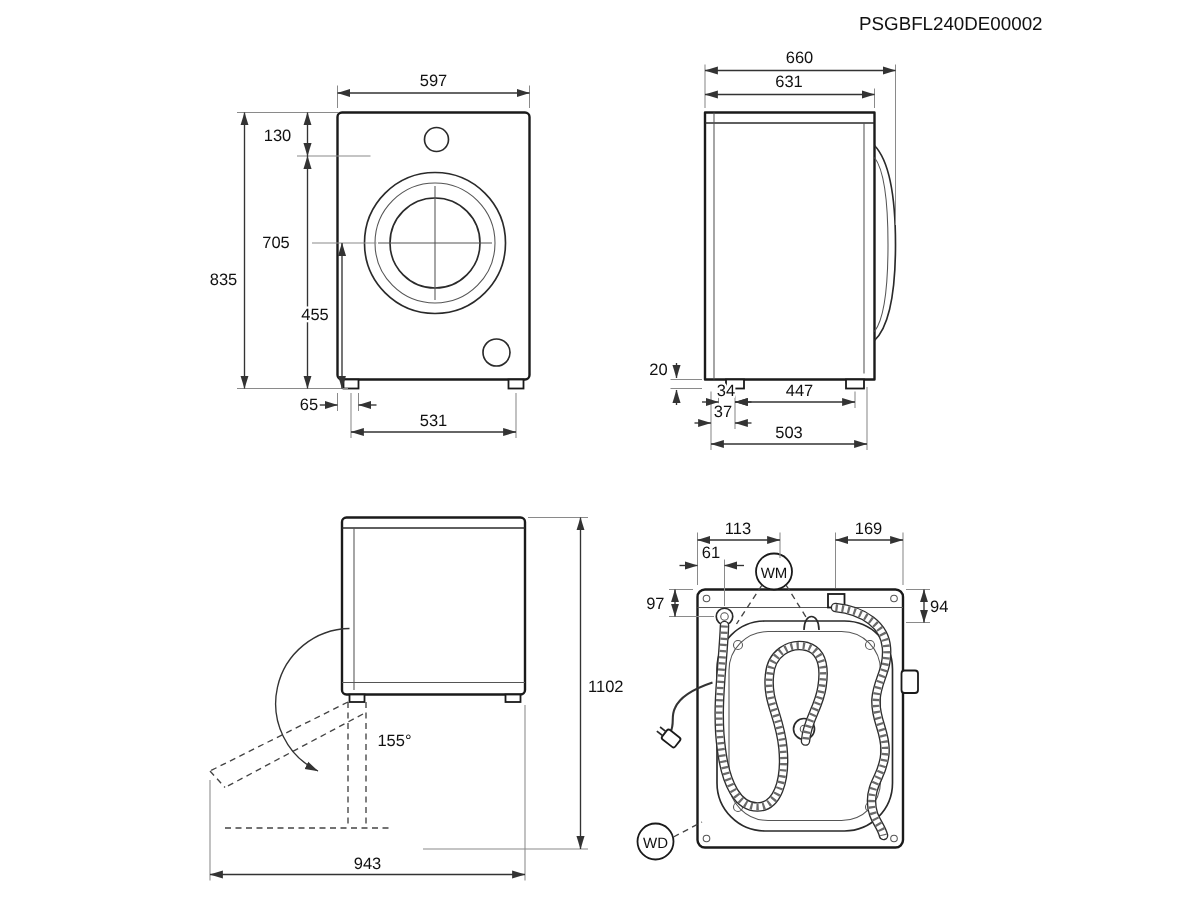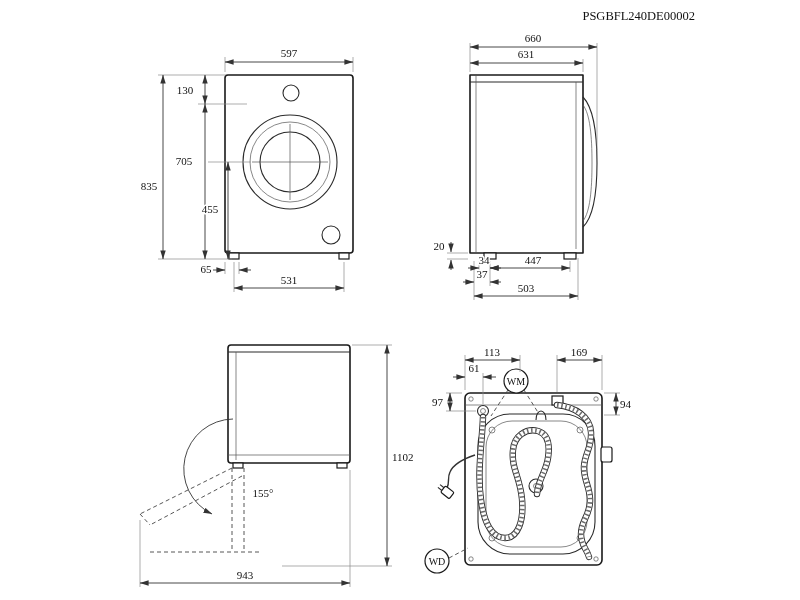--- a/index.html
+++ b/index.html
@@ -1,16 +1,16 @@
 <!DOCTYPE html>
 <html><head>
 <meta charset="utf-8">
 <style>
   html,body{margin:0;padding:0;background:#fff;}
-  .sheet{position:relative;width:800px;height:600px;background:#ffffff;font-family:Liberation Serif, serif;overflow:hidden;}
+  .sheet{position:relative;width:800px;height:600px;background:#ffffff;font-family:Liberation Sans, sans-serif;overflow:hidden;}
   svg{display:block;}
   .body{fill:#fff;stroke:#1a1a1a;stroke-width:1.6;stroke-linejoin:round;}
   .part{fill:#fff;stroke:#1a1a1a;stroke-width:1.2;}
   .thin{fill:none;stroke:#2a2a2a;stroke-width:1.1;}
   .xthin{fill:none;stroke:#555;stroke-width:.7;}
   .dim{stroke:#333;stroke-width:.9;fill:none;}
   .ext{stroke:#8a8a8a;stroke-width:.7;fill:none;}
   .dash{stroke:#444;stroke-width:.9;fill:none;stroke-dasharray:4 3;}
   .lbl{font-size:11px;fill:#111;text-anchor:middle;paint-order:stroke;stroke:#fff;stroke-width:3px;stroke-linejoin:round;}
   .sm{font-size:10px;}

